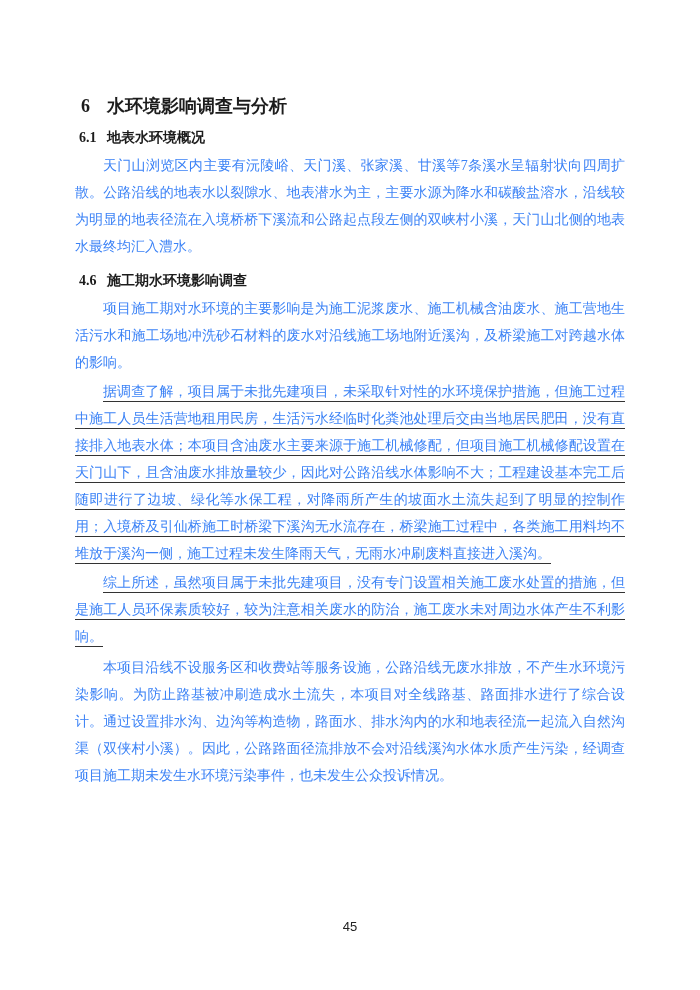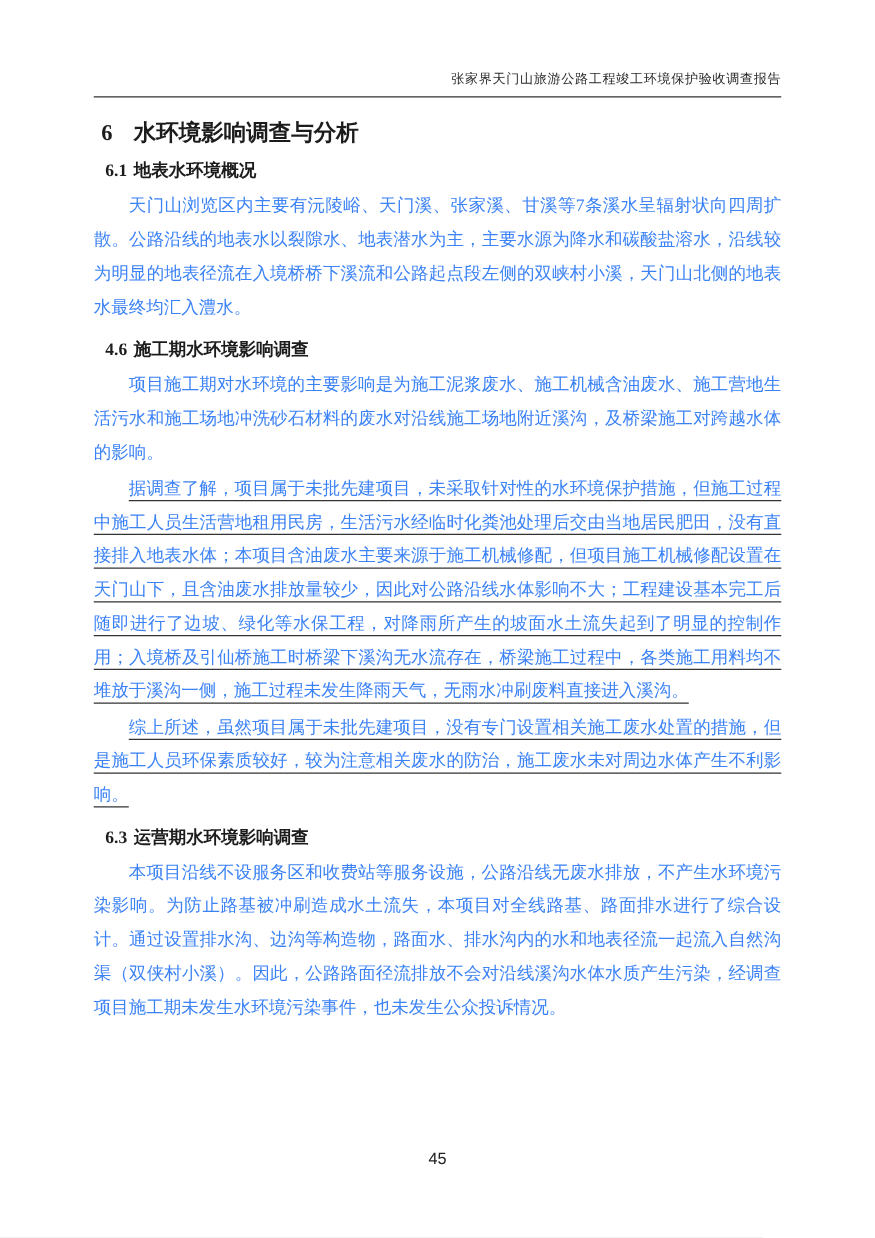--- a/index.html
+++ b/index.html
@@ -38,21 +38,21 @@
     margin: 10px 0 0 6px;
     line-height: 21px;
   }
   .h1 .sec-num { display: inline-block; min-width: 26px; }
   .h2 {
     font-size: 14px;
     font-weight: bold;
     margin: 11px 0 0 4px;
     line-height: 20px;
   }
-  .h2 .sec-num { display: inline-block; min-width: 28px; text-align: center; }
+  .h2 .sec-num { display: inline-block; min-width: 28px; }
   .h3 {
     font-size: 14px;
     font-weight: normal;
     margin: 9px 0 0 4px;
     line-height: 20px;
   }
   .h3 .sec-num { display: inline-block; min-width: 42px; }
   .para {
     font-size: 14px;
     line-height: 27px;
@@ -77,23 +77,20 @@
     font-size: 13px;
     color: #222222;
     font-family: "Liberation Sans", "DejaVu Sans", sans-serif;
   }
 </style>
 </head>
 <body>
 
 <div class="page">
 
-  <div class="running-header">
-    <span>张家界天门山旅游公路工程竣工环境保护验收调查报告</span>
-  </div>
 
   <div class="content">
 
     <div class="h1">
       <span class="sec-num">6</span><span>水环境影响调查与分析</span>
     </div>
 
     <div class="h2">
       <span class="sec-num">6.1</span><span>地表水环境概况</span>
     </div>
@@ -103,23 +100,20 @@
     <div class="h2">
       <span class="sec-num">4.6</span><span>施工期水环境影响调查</span>
     </div>
 
     <p class="para">项目施工期对水环境的主要影响是为施工泥浆废水、施工机械含油废水、施工营地生活污水和施工场地冲洗砂石材料的废水对沿线施工场地附近溪沟，及桥梁施工对跨越水体的影响。</p>
 
     <p class="para underlined tight">据调查了解，项目属于未批先建项目，未采取针对性的水环境保护措施，但施工过程中施工人员生活营地租用民房，生活污水经临时化粪池处理后交由当地居民肥田，没有直接排入地表水体；本项目含油废水主要来源于施工机械修配，但项目施工机械修配设置在天门山下，且含油废水排放量较少，因此对公路沿线水体影响不大；工程建设基本完工后随即进行了边坡、绿化等水保工程，对降雨所产生的坡面水土流失起到了明显的控制作用；入境桥及引仙桥施工时桥梁下溪沟无水流存在，桥梁施工过程中，各类施工用料均不堆放于溪沟一侧，施工过程未发生降雨天气，无雨水冲刷废料直接进入溪沟。</p>
 
     <p class="para underlined tight">综上所述，虽然项目属于未批先建项目，没有专门设置相关施工废水处置的措施，但是施工人员环保素质较好，较为注意相关废水的防治，施工废水未对周边水体产生不利影响。</p>
 
-    <div class="h2">
-      <span class="sec-num">6.3</span><span>运营期水环境影响调查</span>
-    </div>
 
 
     <p class="para">本项目沿线不设服务区和收费站等服务设施，公路沿线无废水排放，不产生水环境污染影响。为防止路基被冲刷造成水土流失，本项目对全线路基、路面排水进行了综合设计。通过设置排水沟、边沟等构造物，路面水、排水沟内的水和地表径流一起流入自然沟渠（双侠村小溪）。因此，公路路面径流排放不会对沿线溪沟水体水质产生污染，经调查项目施工期未发生水环境污染事件，也未发生公众投诉情况。</p>
 
   </div>
 
   <div class="page-footer">
     <span>45</span>
   </div>
 

